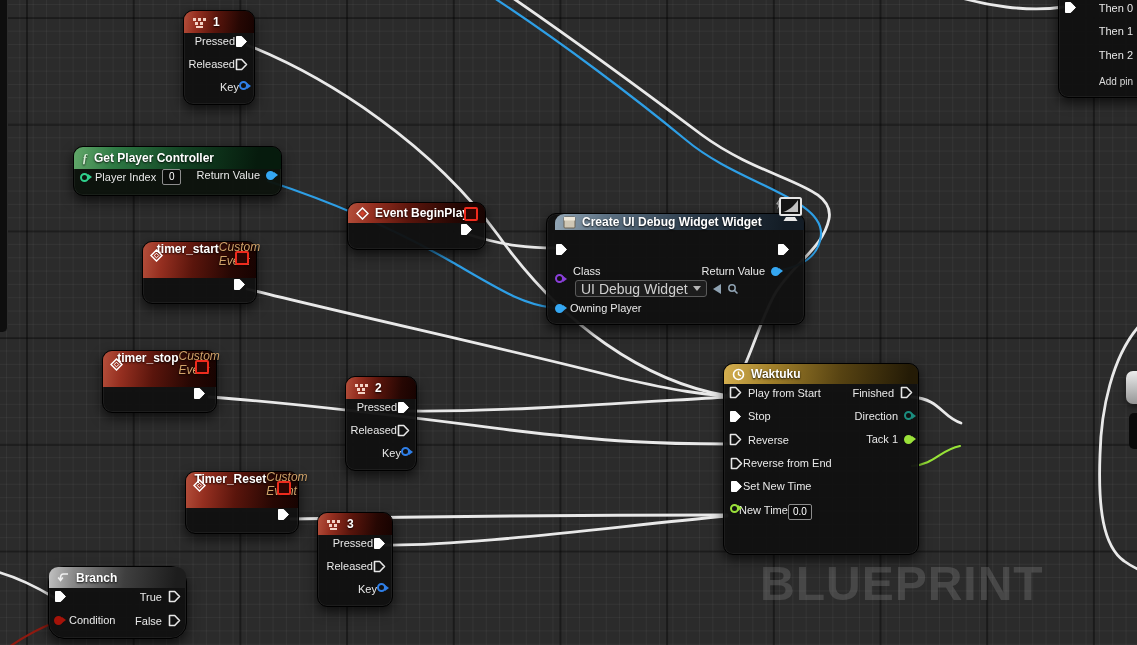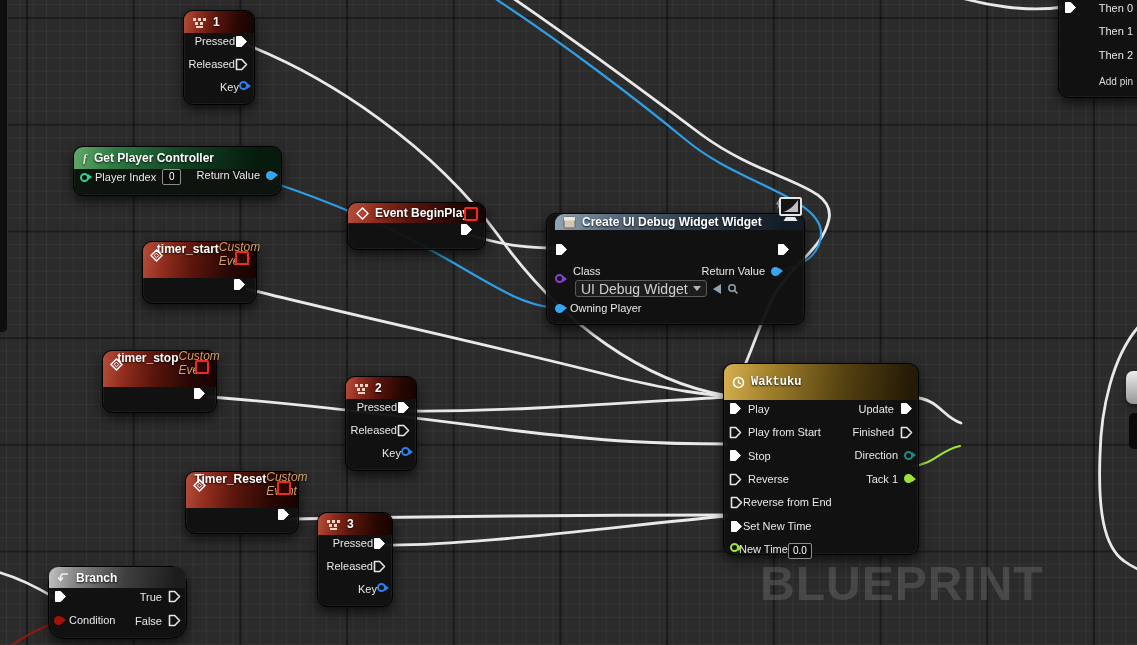--- a/index.html
+++ b/index.html
@@ -20,21 +20,21 @@
     border-radius:10px;box-shadow:0 5px 12px rgba(0,0,0,.65), inset 0 0 0 1px rgba(255,255,255,.05);
     font-size:11px;}
   .hdr{height:22px;display:flex;align-items:center;gap:6px;padding:0 8px;
     border-radius:9px 9px 0 0;font-weight:bold;font-size:12px;color:#fff;
     text-shadow:0 1px 2px rgba(0,0,0,.9);position:relative;}
   .hdr.h2{height:36px;align-items:flex-start;justify-content:center;gap:0;padding-left:26px;}
   .hdr.h2 .ic{position:absolute;left:7px;top:7px;}
   .hdr.red{background:linear-gradient(98deg,#b5503c 0%,#952f20 18%,#5a150c 45%,#260703 78%,#170301 100%);}
   .hdr.green{background:linear-gradient(98deg,#62a86a 0%,#2e7a44 20%,#124323 52%,#061b0d 88%);}
   .hdr.bluegray{background:linear-gradient(98deg,#93a6b5 0%,#5d7284 20%,#2c3c4b 55%,#131c25 92%);}
-  .hdr.gold{background:linear-gradient(98deg,#d6b050 0%,#a07f2a 25%,#574312 60%,#241b06 95%);height:36px;font-family:Liberation Mono, monospace;}
+  .hdr.gold{background:linear-gradient(98deg,#d6b050 0%,#a07f2a 25%,#574312 60%,#241b06 95%);height:20px;}
   .hdr.gray{background:linear-gradient(98deg,#c2c2c2 0%,#8a8a8a 18%,#3f3f3f 55%,#1d1d1d 92%);height:21px;}
   .hdr.set{background:linear-gradient(90deg,#18200f 0%,#3c5c22 30%,#649139 48%,#2f4a1c 72%,#131a0b 100%);
     height:28px;justify-content:space-between;align-items:flex-end;padding-bottom:3px;}
   .sub{font-style:italic;font-weight:normal;font-size:12px;color:#cfa269;margin-top:-2px;}
   .sq{position:absolute;right:7px;width:10px;height:10px;border:2px solid #ef2b1d;background:#2d0502;border-radius:2px;top:5px;}
   .hdr.h2 .sq{top:9px;}
   .row{display:flex;align-items:flex-start;height:23px;padding:0 6px;}
   .row.out{justify-content:flex-end;}
   .lbl{white-space:nowrap;}
   .pex{flex:0 0 auto;display:block;}
@@ -277,34 +277,20 @@
     <div class="hdr gold">
       <svg width="13" height="13" viewBox="0 0 13 13">
           <circle cx="6.5" cy="6.5" r="5" fill="none" stroke="#fff" stroke-width="1.6"></circle>
           <path d="M6.5 3.5 V6.5 L9 8" fill="none" stroke="#fff" stroke-width="1.4"></path>
         </svg>
       <span>Waktuku</span>
     </div>
     <div style="padding-top:2px;">
       <div class="row" style="height:23.5px;justify-content:space-between;padding:0 5px;">
         <span style="display:flex;align-items:center;gap:6px;">
-            <svg class="pex" width="13" height="13" viewBox="0 0 13 13">
-              <path class="f" d="M1.5 1.5 h5.2 l4.8 5 -4.8 5 H1.5 Z"></path>
-            </svg>
-            <span>Play</span>
-          </span>
-        <span style="display:flex;align-items:center;gap:6px;">
-            <span>Update</span>
-            <svg class="pex" width="13" height="13" viewBox="0 0 13 13">
-              <path class="f" d="M1.5 1.5 h5.2 l4.8 5 -4.8 5 H1.5 Z"></path>
-            </svg>
-          </span>
-      </div>
-      <div class="row" style="height:23.5px;justify-content:space-between;padding:0 5px;">
-        <span style="display:flex;align-items:center;gap:6px;">
             <svg class="pex h" width="13" height="13" viewBox="0 0 13 13">
               <path class="f" d="M1.5 1.5 h5.2 l4.8 5 -4.8 5 H1.5 Z"></path>
             </svg>
             <span>Play from Start</span>
           </span>
         <span style="display:flex;align-items:center;gap:6px;">
             <span>Finished</span>
             <svg class="pex h" width="13" height="13" viewBox="0 0 13 13">
               <path class="f" d="M1.5 1.5 h5.2 l4.8 5 -4.8 5 H1.5 Z"></path>
             </svg>

